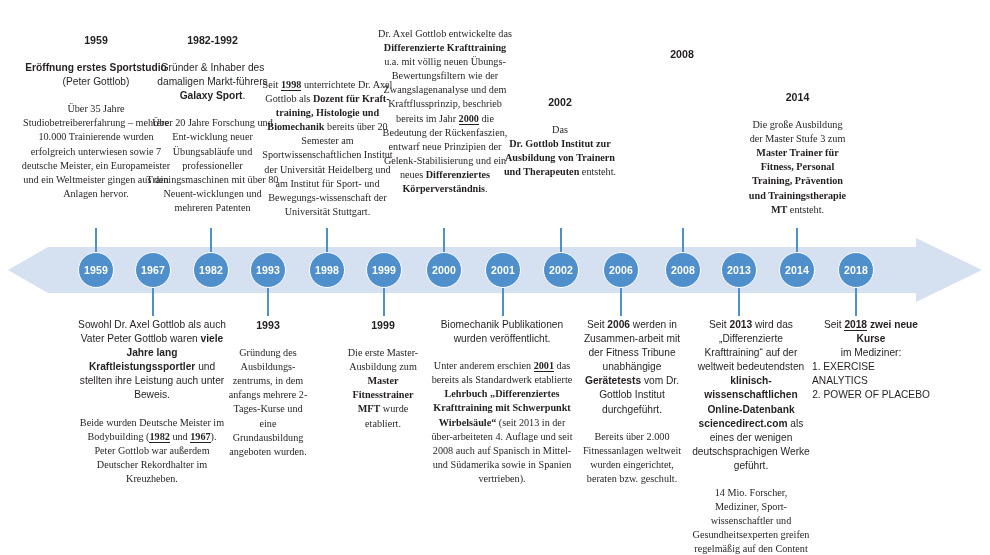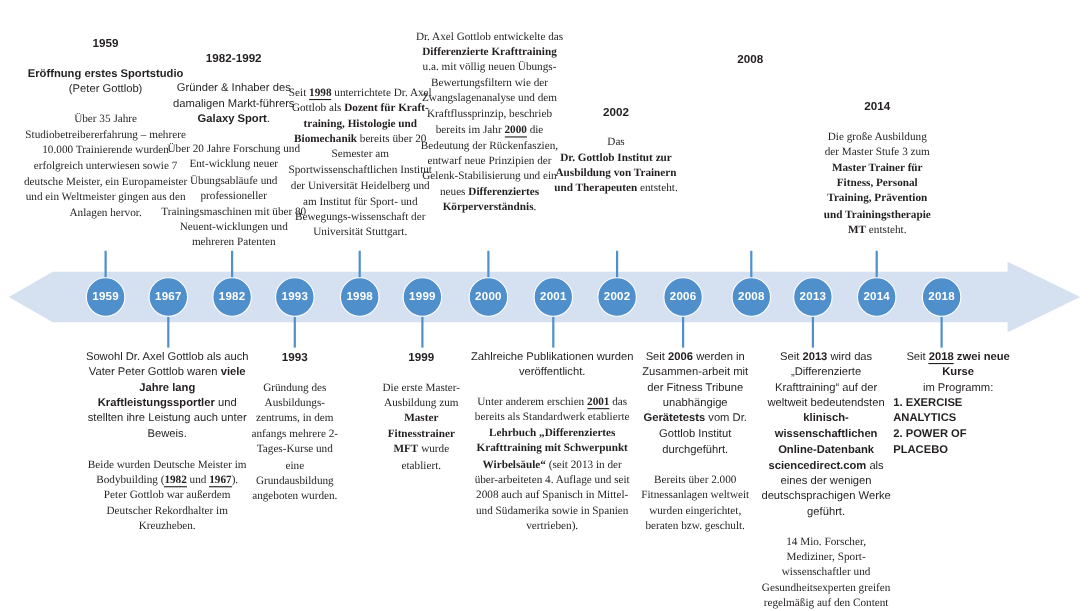--- a/index.html
+++ b/index.html
@@ -74,21 +74,21 @@
   .entry p {
     margin: 0 0 13px 0;
   }
   .entry p:last-child { margin-bottom: 0; font-family: Liberation Serif, serif; }
   .entry b { font-weight: bold; }
   .entry .u { font-weight: bold; border-bottom: 1px solid #231f20; }
   .entry ol {
     margin: 0;
     padding: 0;
     list-style: none;
-    font-weight: bold;
+    font-weight: normal;
   }
   .entry ol li { text-align: left; display: inline-block; }
 </style>
 </head>
 <body>
 
 <div id="timeline-infographic">
 
   <div class="arrow-band">
     <svg width="974" height="64" viewBox="0 0 974 64" xmlns="http://www.w3.org/2000/svg">
@@ -129,21 +129,21 @@
 
   <div class="entry" style="left:15px; top:33px; width:162px;">
     <span class="hdr">1959</span>
     <p>
       <b>Eröffnung erstes Sportstudio</b><br>
       <span>(Peter Gottlob)</span>
     </p>
     <p>Über 35 Jahre Studiobetreibererfahrung – mehrere 10.000 Trainierende wurden erfolgreich unterwiesen sowie 7 deutsche Meister, ein Europameister und ein Weltmeister gingen aus den Anlagen hervor.</p>
   </div>
 
-  <div class="entry" style="left:145px; top:46px; width:135px;">
+  <div class="entry" style="left:145px; top:33px; width:135px;">
     <span class="hdr">1982-1992</span>
     <p><span>Gründer &amp; Inhaber des damaligen Markt-führers </span><b>Galaxy Sport</b><span>.</span></p>
     <p>Über 20 Jahre Forschung und Ent-wicklung neuer Übungsabläufe und professioneller Trainingsmaschinen mit über 80 Neuent-wicklungen und mehreren Patenten</p>
   </div>
 
   <div class="entry" style="left:258px; top:78px; width:139px;">
     <p><span>Seit </span><span class="u">1998</span><span> unterrichtete Dr. Axel Gottlob als </span><b>Dozent für Kraft-training, Histologie und Biomechanik</b><span> bereits über 20 Semester am Sportwissenschaftlichen Institut der Universität Heidelberg und am Institut für Sport- und Bewegungs-wissenschaft der Universität Stuttgart.</span></p>
   </div>
 
   <div class="entry" style="left:378px; top:27px; width:134px;">
@@ -173,35 +173,35 @@
     <span class="hdr">1993</span>
     <p>Gründung des Ausbildungs-zentrums, in dem anfangs mehrere 2-Tages-Kurse und eine Grundausbildung angeboten wurden.</p>
   </div>
 
   <div class="entry" style="left:342px; top:318px; width:82px;">
     <span class="hdr">1999</span>
     <p><span>Die erste Master-Ausbildung zum </span><b>Master Fitnesstrainer MFT</b><span> wurde etabliert.</span></p>
   </div>
 
   <div class="entry" style="left:428px; top:318px; width:148px;">
-    <p>Zahlreiche Publikationen wurden veröffentlicht.</p>
+    <p>Biomechanik Publikationen wurden veröffentlicht.</p>
     <p><span>Unter anderem erschien </span><span class="u">2001</span><span> das bereits als Standardwerk etablierte </span><b>Lehrbuch „Differenziertes Krafttraining mit Schwerpunkt Wirbelsäule“</b><span> (seit 2013 in der über-arbeiteten 4. Auflage und seit 2008 auch auf Spanisch in Mittel- und Südamerika sowie in Spanien vertrieben).</span></p>
   </div>
 
   <div class="entry" style="left:578px; top:318px; width:108px;text-align:center;">
     <p><span>Seit </span><b>2006</b><span> werden in Zusammen-arbeit mit der Fitness Tribune unabhängige </span><b>Gerätetests</b><span> vom Dr. Gottlob Institut durchgeführt.</span></p>
     <p>Bereits über 2.000 Fitnessanlagen weltweit wurden eingerichtet, beraten bzw. geschult.</p>
   </div>
 
   <div class="entry" style="left:692px; top:318px; width:118px;">
     <p><span>Seit </span><b>2013</b><span> wird das „Differenzierte Krafttraining“ auf der weltweit bedeutendsten </span><b>klinisch-wissenschaftlichen Online-Datenbank sciencedirect.com</b><span> als eines der wenigen deutschsprachigen Werke geführt.</span></p>
     <p>14 Mio. Forscher, Mediziner, Sport-wissenschaftler und Gesundheitsexperten greifen regelmäßig auf den Content zu.</p>
   </div>
 
   <div class="entry" style="left:812px; top:318px; width:118px;">
-    <p><span>Seit </span><span class="u">2018</span><b> zwei neue Kurse</b><br><span> im Programm:</span></p>
+    <p><span>Seit </span><span class="u">2018</span><b> zwei neue Kurse</b><br><span> im Mediziner:</span></p>
     <ol style="margin:-13px 0 13px 0;">
       <li>1. EXERCISE ANALYTICS</li><br>
       <li>2. POWER OF PLACEBO</li>
     </ol>
   </div>
 
 </div>
 
 </body></html>

